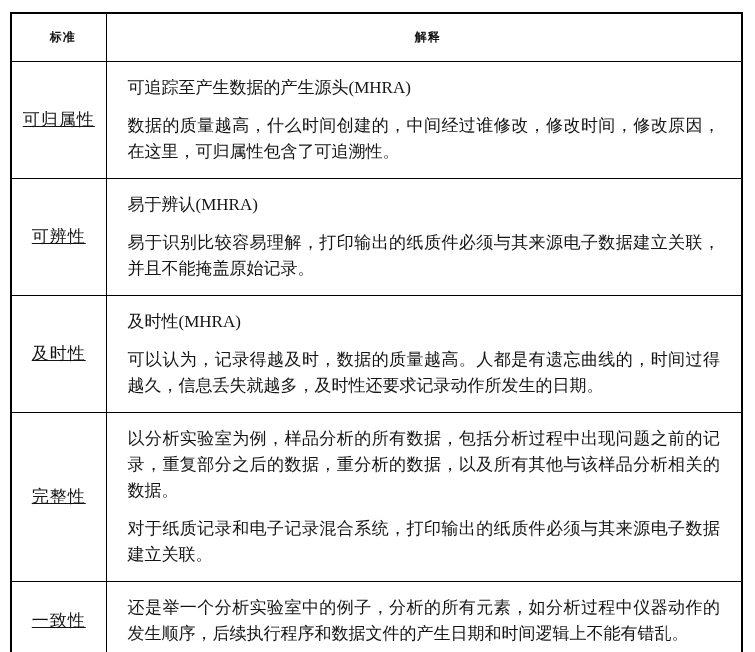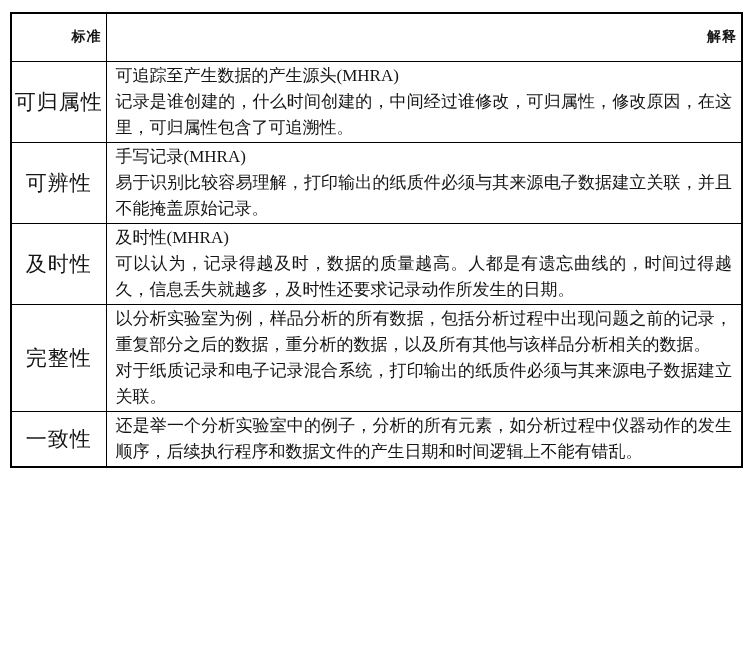--- a/index.html
+++ b/index.html
@@ -30,43 +30,44 @@
     border: 2px solid #000000;
   }
   .doc-table th,
   .doc-table td {
     border: 1px solid #000000;
     box-sizing: border-box;
   }
   .doc-table col.col-std { width: 95px; }
   .doc-table th {
     height: 48px;
-    font-size: 14px;
+    font-size: 12px;
     font-weight: bold;
-    text-align: right;
+    text-align: center;
     vertical-align: middle;
     padding: 2px 4px 2px 12px;
     letter-spacing: 1px;
   }
   .doc-table td.std-cell {
     text-align: center;
     vertical-align: middle;
-    font-size: 21px;
+    font-size: 17px;
     padding: 1px 2px;
     letter-spacing: 1px;
+    text-decoration: underline;
   }
   .doc-table td.exp-cell {
     font-size: 17px;
     line-height: 26px;
     text-align: justify;
     vertical-align: middle;
     padding: 1px 9px;
   }
   .para {
-    margin: 0;
+    margin: 12px;
   }
 </style>
 </head>
 <body>
 
 <div class="page">
   <table class="doc-table">
     <colgroup>
       <col class="col-std">
       <col class="col-exp">
@@ -75,27 +76,27 @@
       <tr>
         <th>标准</th>
         <th>解释</th>
       </tr>
     </thead>
     <tbody id="table-body">
         <tr>
           <td class="std-cell">可归属性</td>
           <td class="exp-cell">
             <div class="para">可追踪至产生数据的产生源头(MHRA)</div>
-            <div class="para">记录是谁创建的，什么时间创建的，中间经过谁修改，可归属性，修改原因，在这里，可归属性包含了可追溯性。</div>
+            <div class="para">数据的质量越高，什么时间创建的，中间经过谁修改，修改时间，修改原因，在这里，可归属性包含了可追溯性。</div>
           </td>
         </tr>
         <tr>
           <td class="std-cell">可辨性</td>
           <td class="exp-cell">
-            <div class="para">手写记录(MHRA)</div>
+            <div class="para">易于辨认(MHRA)</div>
             <div class="para">易于识别比较容易理解，打印输出的纸质件必须与其来源电子数据建立关联，并且不能掩盖原始记录。</div>
           </td>
         </tr>
         <tr>
           <td class="std-cell">及时性</td>
           <td class="exp-cell">
             <div class="para">及时性(MHRA)</div>
             <div class="para">可以认为，记录得越及时，数据的质量越高。人都是有遗忘曲线的，时间过得越久，信息丢失就越多，及时性还要求记录动作所发生的日期。</div>
           </td>
         </tr>

